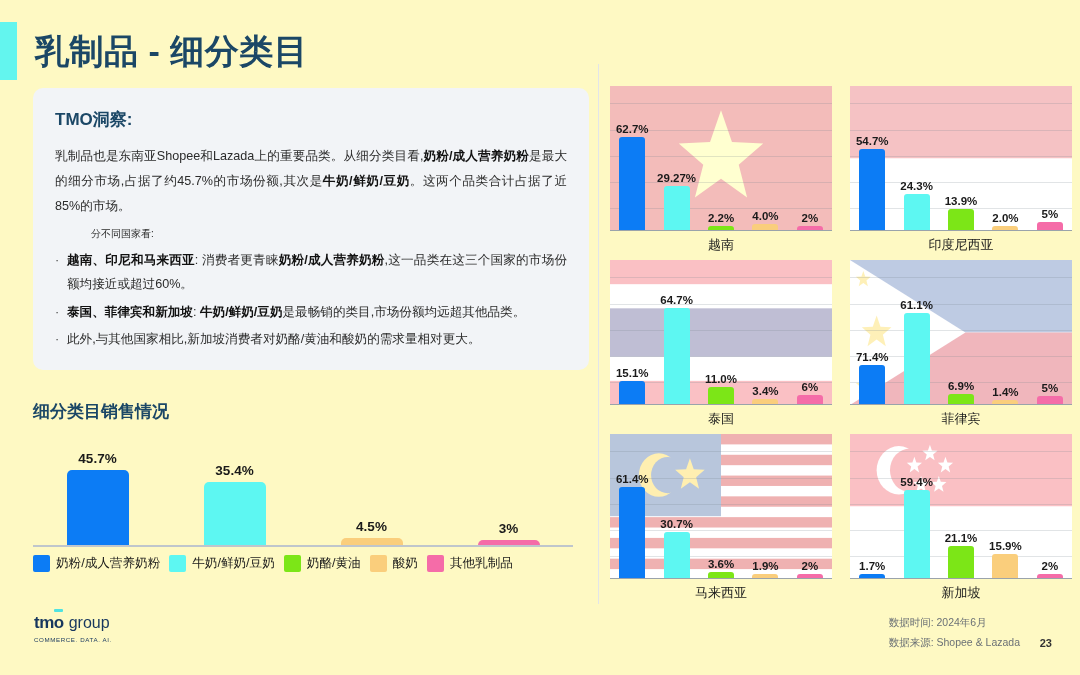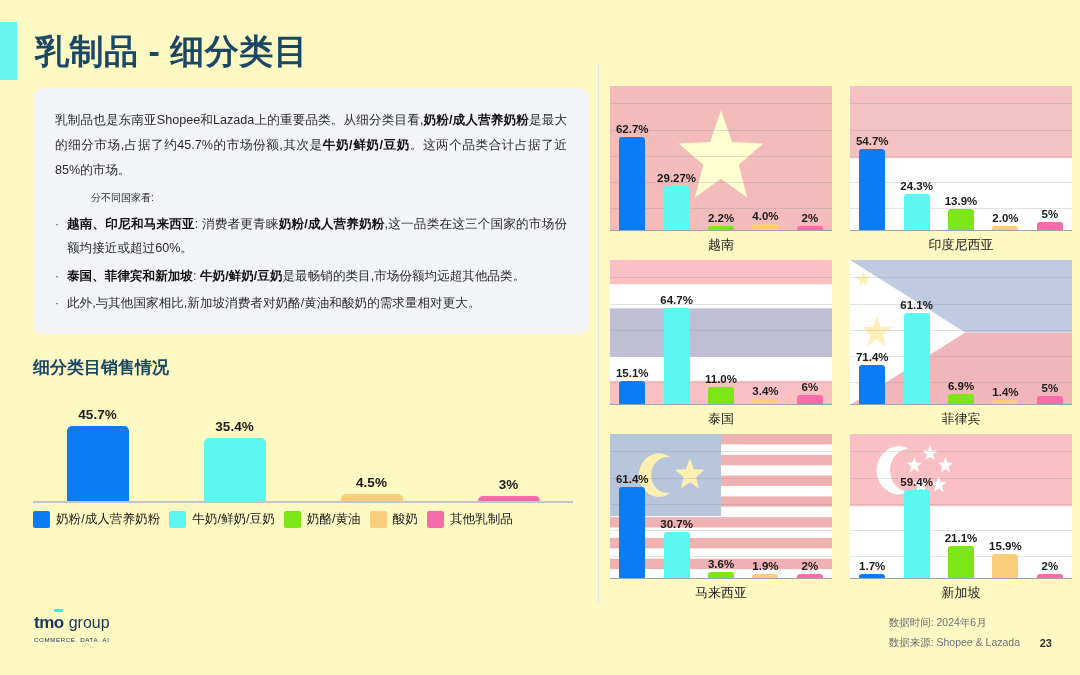--- a/index.html
+++ b/index.html
@@ -28,21 +28,21 @@
   }
   .insight-p b { font-weight: bold; color: #111; }
   .insight-sub { font-size: 10px; color: #2B2B2B; line-height: 2.0; margin-top: 4px; margin-left: 36px; }
   .bullets { margin-top: 4px; }
   .bullet { display: flex; font-size: 12.6px; color: #2B2B2B; line-height: 1.95; margin-top: 3px; }
   .bullet .dot { width: 12px; flex: 0 0 12px; text-align: left; color: #444; }
   .bullet .btxt { flex: 1; text-align: justify; }
   .bullet b { font-weight: bold; color: #111; }
 
   
-  .main-chart-wrap { margin-top: 22px; }
+  .main-chart-wrap { margin-top: 30px; }
   .chart-heading { font-size: 17px; font-weight: bold; color: #1B4766; margin-bottom: 10px; }
   .main-plot { position: relative; height: 108px; width: 540px; margin-top: 16px; }
   .main-axis { position: absolute; left: 0; right: 0; bottom: 0; height: 1.5px; background: #BFC6CC; }
   .main-bars { position: absolute; left: 0; right: 0; bottom: 1.5px; height: 106px; display: flex; gap: 8px; }
   .mb-slot { flex: 1; display: flex; flex-direction: column; justify-content: flex-end; align-items: center; }
   .mb-label { font-size: 13.5px; font-weight: bold; color: #1A1A1A; margin-bottom: 4px; }
   .mb-bar { width: 62px; border-radius: 5px 5px 0 0; }
 
   .legend { display: flex; align-items: center; margin-top: 8px; gap: 9px; }
   .legend-item { display: flex; align-items: center; gap: 6px; }
@@ -92,20 +92,21 @@
   <div class="header">
     <div class="accent-bar"></div>
     <div class="page-title">乳制品 - 细分类目</div>
   </div>
 
   <div class="v-divider"></div>
 
   <div class="left-col">
 
     <div class="insight-panel">
+      <div class="insight-title">TMO洞察:</div>
       <div class="insight-p">
         <span>乳制品也是东南亚Shopee和Lazada上的重要品类。从细分类目看,</span><b>奶粉/成人营养奶粉</b><span>是最大的细分市场,占据了约45.7%的市场份额,其次是</span><b>牛奶/鲜奶/豆奶</b><span>。这两个品类合计占据了近85%的市场。</span>
       </div>
       <div class="insight-sub">分不同国家看:</div>
       <div class="bullets">
         <div class="bullet">
           <span class="dot">·</span>
           <span class="btxt"><b>越南、印尼和马来西亚</b><span>: 消费者更青睐</span><b>奶粉/成人营养奶粉</b><span>,这一品类在这三个国家的市场份额均接近或超过60%。</span></span>
         </div>
         <div class="bullet">

